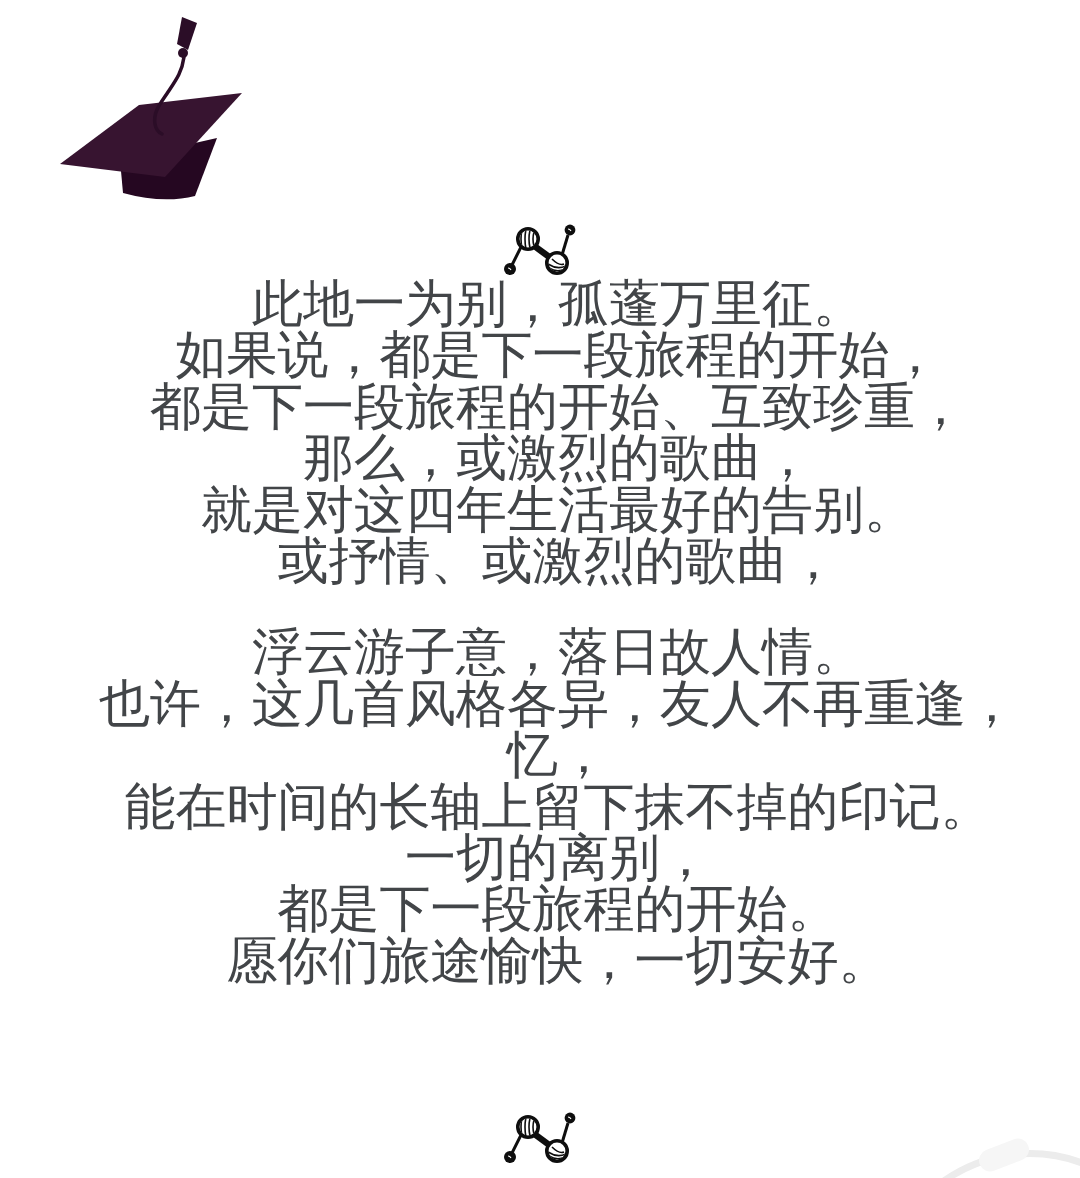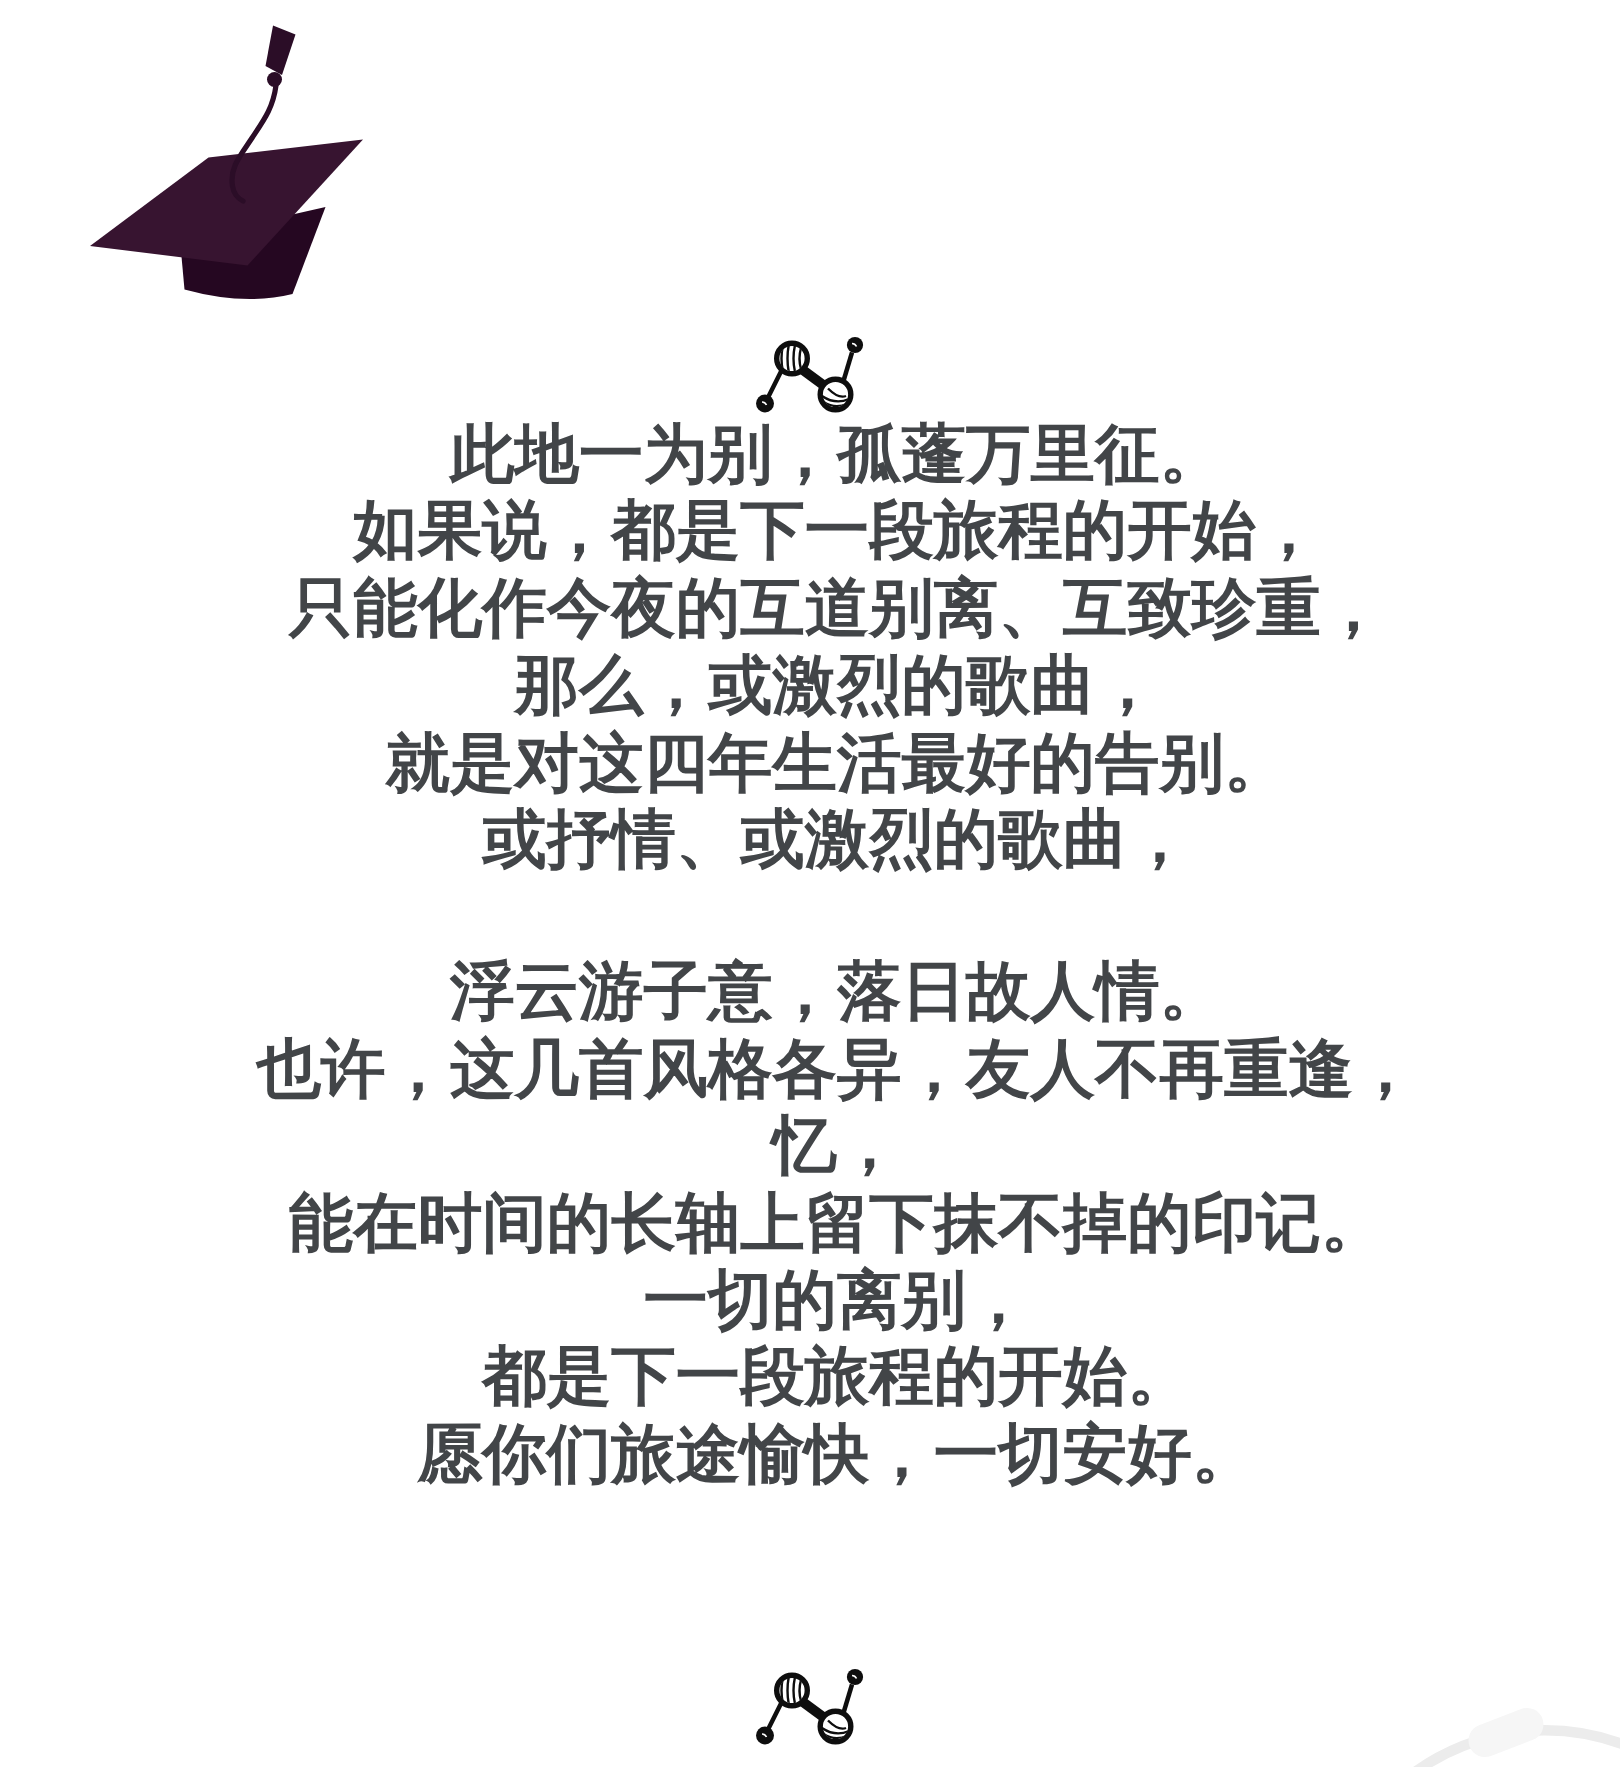--- a/index.html
+++ b/index.html
@@ -22,27 +22,27 @@
     position: absolute; left: 500px;
     width: 80px; height: 58px;
   }
   .divider.top    { top: 222px; }
   .divider.bottom { top: 1110px; }
   .divider svg { width: 80px; height: 58px; display: block; }
   .poem {
     position: absolute; left: 0; right: 0; top: 278px;
     text-align: center;
     color: var(--text-color, #424548);
-    font-size: 43px;
+    font-size: 51px;
     line-height: 51.4px;
-    font-weight: 700;
+    font-weight: 400;
     letter-spacing: 0;
     padding-left: 36px;
   }
-  .stanza2 { margin-top: 50px; text-align: center; }
+  .stanza2 { margin-top: 40px; text-align: center; }
   .poem-line { white-space: nowrap; }
   .corner-ring {
     position: absolute;
     left: 878px; top: 1150px;
     width: 290px; height: 290px;
     border: 7px solid var(--ring-color, #ececec);
     border-radius: 50%;
     background: #ffffff;
   }
   .corner-ring-shine {
@@ -102,21 +102,21 @@
       <path d="M68,7 q2,0 3,2" stroke="#ffffff" stroke-width="1.1" fill="none"></path>
       <circle cx="10" cy="47" r="6" fill="#0e0e0e"></circle>
       <path d="M8,46 q2,0 3,2" stroke="#ffffff" stroke-width="1.1" fill="none"></path>
     </svg>
   </div>
 
   <div class="poem">
     <div class="stanza">
         <div class="poem-line">此地一为别，孤蓬万里征。</div>
         <div class="poem-line">如果说，都是下一段旅程的开始，</div>
-        <div class="poem-line">只能化作今夜的互道别离、互致珍重，</div>
+        <div class="poem-line">都是下一段旅程的开始、互致珍重，</div>
         <div class="poem-line">那么，或激烈的歌曲，</div>
         <div class="poem-line">就是对这四年生活最好的告别。</div>
         <div class="poem-line">或抒情、或激烈的歌曲，</div>
       </div>
     <div class="stanza stanza2">
         <div class="poem-line">浮云游子意，落日故人情。</div>
         <div class="poem-line">也许，这几首风格各异，友人不再重逢，</div>
         <div class="poem-line">忆，</div>
         <div class="poem-line">能在时间的长轴上留下抹不掉的印记。</div>
         <div class="poem-line">一切的离别，</div>

